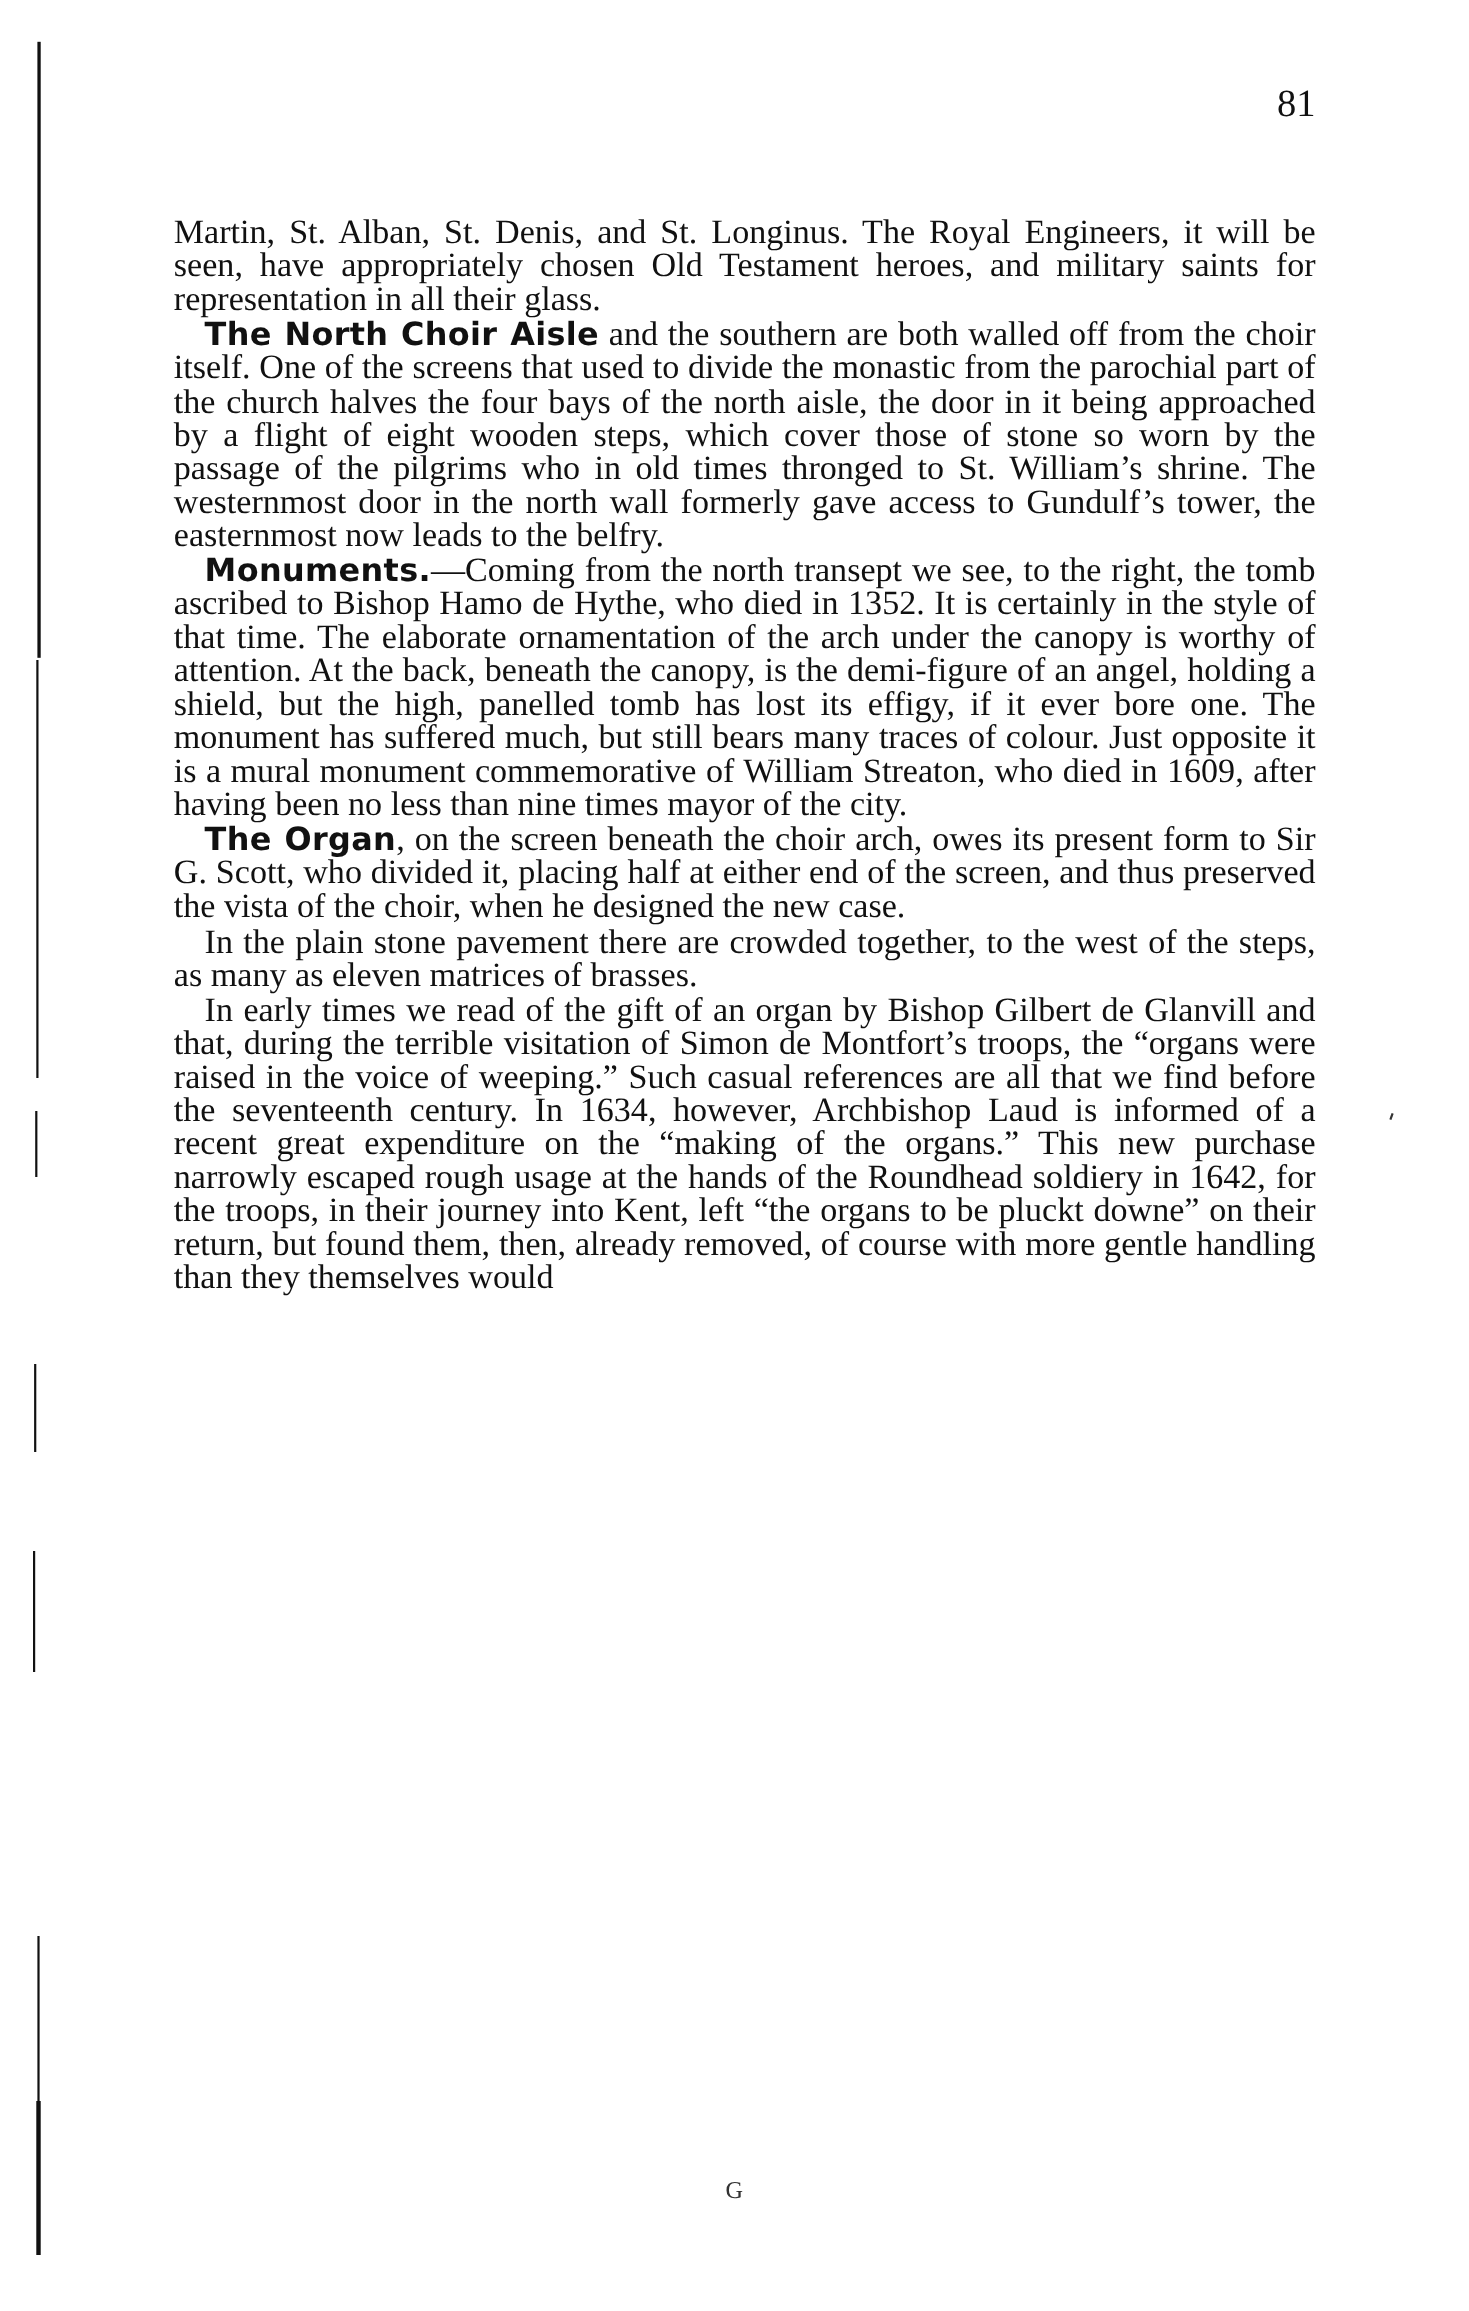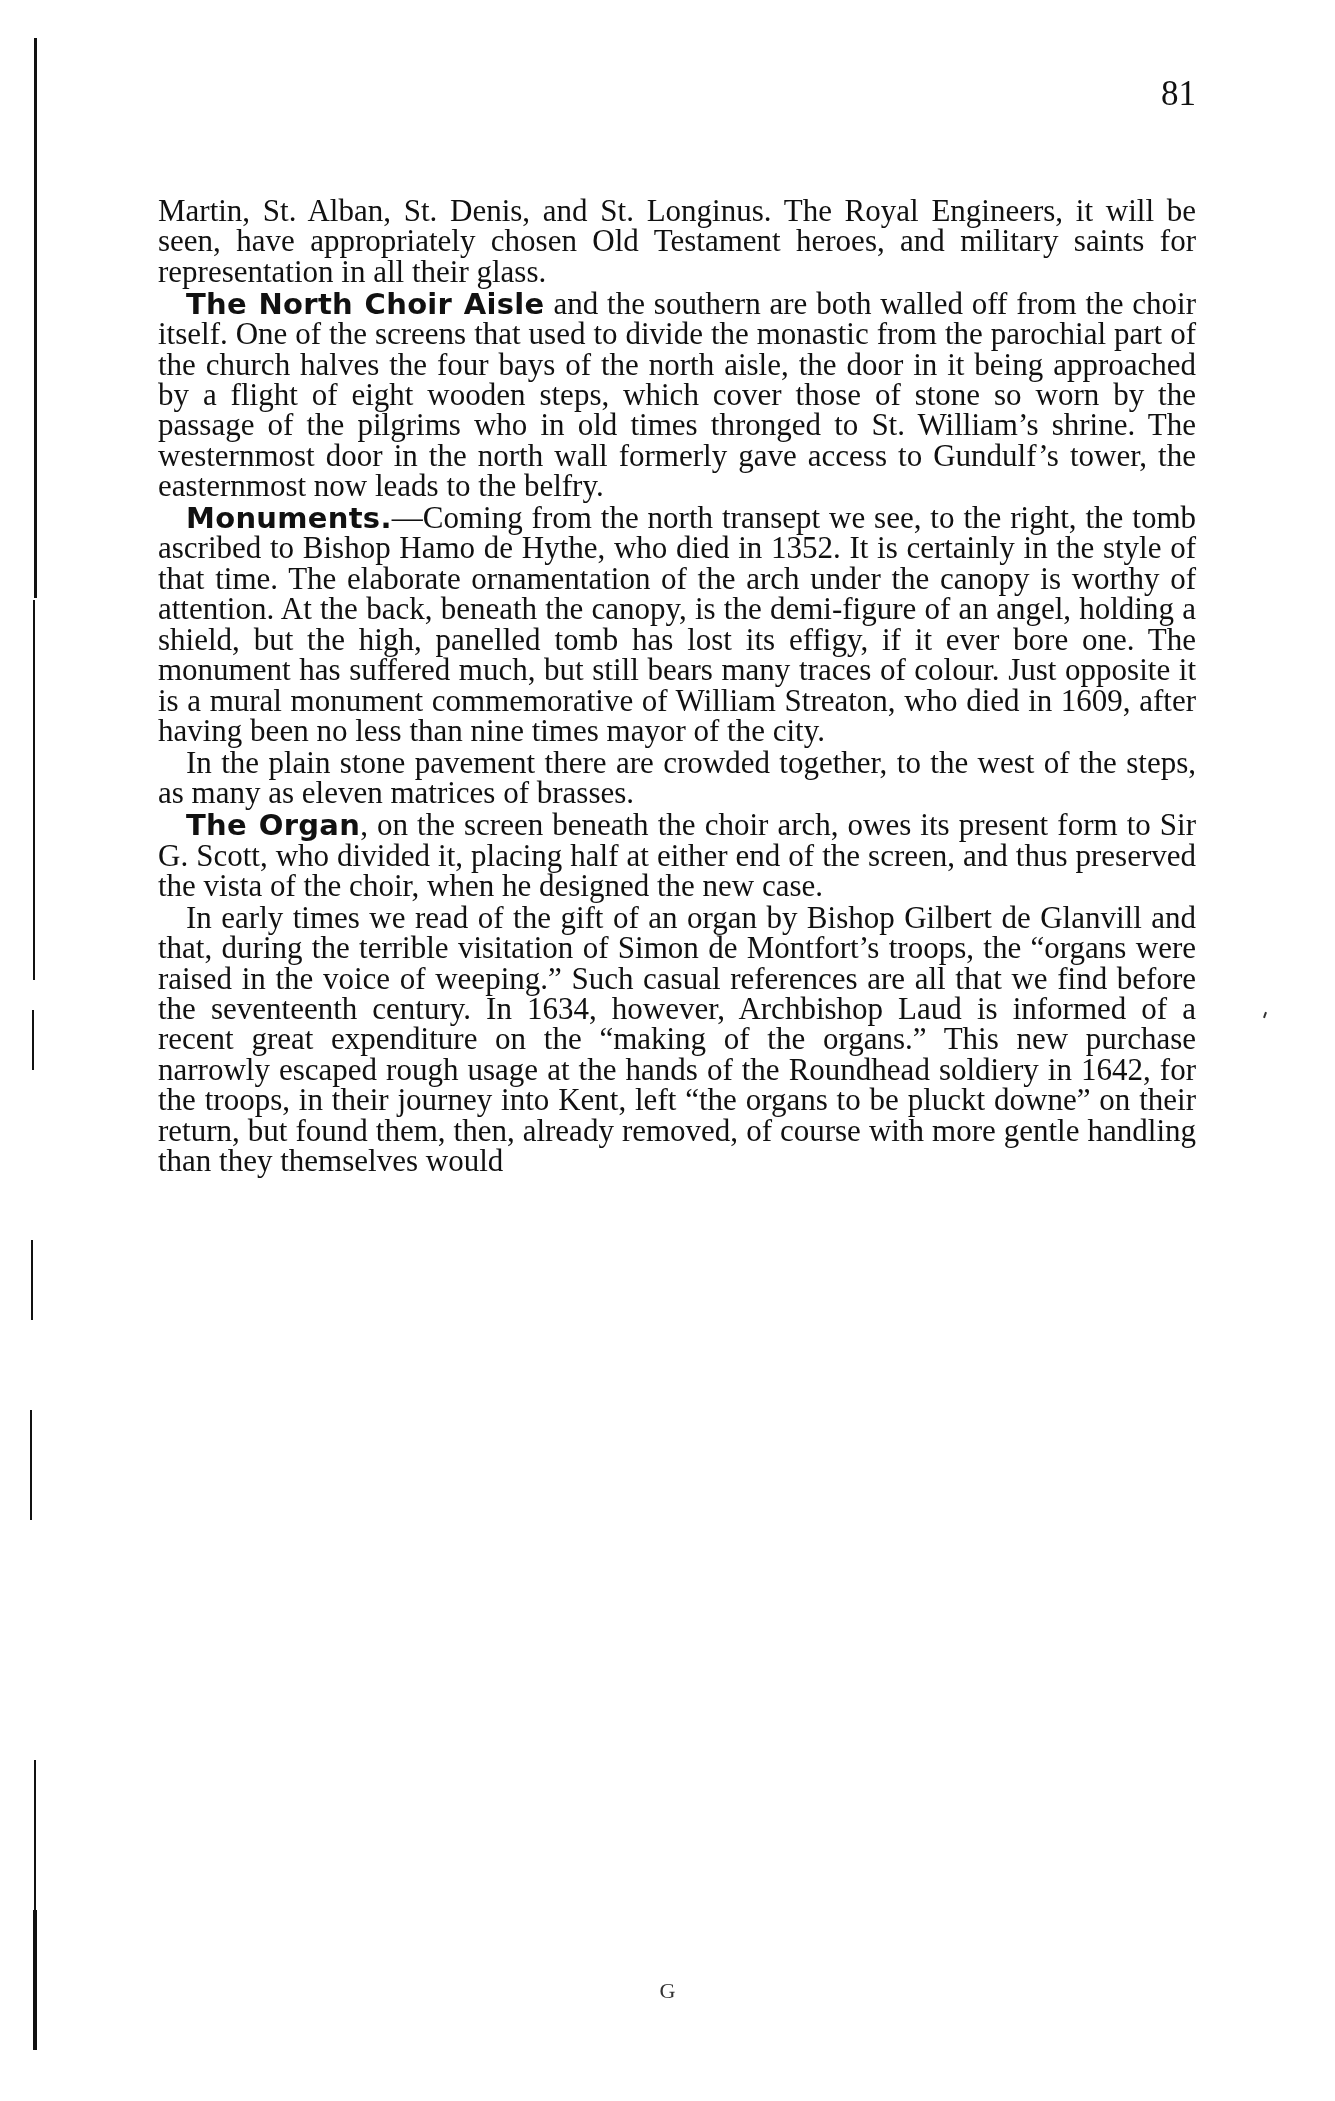--- a/index.html
+++ b/index.html
@@ -112,24 +112,24 @@
   <p class="para no-indent">
     <span class="heading-run"></span><span>Martin, St. Alban, St. Denis, and St. Longinus. The Royal Engineers, it will be seen, have appropriately chosen Old Testament heroes, and military saints for representation in all their glass.</span>
   </p>
   <p class="para">
     <span class="heading-run">The North Choir Aisle</span><span> and the southern are both walled off from the choir itself. One of the screens that used to divide the monastic from the parochial part of the church halves the four bays of the north aisle, the door in it being approached by a flight of eight wooden steps, which cover those of stone so worn by the passage of the pilgrims who in old times thronged to St. William’s shrine. The westernmost door in the north wall formerly gave access to Gundulf’s tower, the easternmost now leads to the belfry.</span>
   </p>
   <p class="para">
     <span class="heading-run">Monuments.</span><span>—Coming from the north transept we see, to the right, the tomb ascribed to Bishop Hamo de Hythe, who died in 1352. It is certainly in the style of that time. The elaborate ornamentation of the arch under the canopy is worthy of attention. At the back, beneath the canopy, is the demi-figure of an angel, holding a shield, but the high, panelled tomb has lost its effigy, if it ever bore one. The monument has suffered much, but still bears many traces of colour. Just opposite it is a mural monument commemorative of William Streaton, who died in 1609, after having been no less than nine times mayor of the city.</span>
   </p>
   <p class="para">
-    <span class="heading-run"></span><span>In the plain stone pavement there are crowded together, to the west of the steps, as many as eleven matrices of brasses.</span>
+    <span class="heading-run">The Organ</span><span>, on the screen beneath the choir arch, owes its present form to Sir G. Scott, who divided it, placing half at either end of the screen, and thus preserved the vista of the choir, when he designed the new case.</span>
   </p>
   <p class="para">
-    <span class="heading-run">The Organ</span><span>, on the screen beneath the choir arch, owes its present form to Sir G. Scott, who divided it, placing half at either end of the screen, and thus preserved the vista of the choir, when he designed the new case.</span>
+    <span class="heading-run"></span><span>In the plain stone pavement there are crowded together, to the west of the steps, as many as eleven matrices of brasses.</span>
   </p>
   <p class="para">
     <span class="heading-run"></span><span>In early times we read of the gift of an organ by Bishop Gilbert de Glanvill and that, during the terrible visitation of Simon de Montfort’s troops, the “organs were raised in the voice of weeping.” Such casual references are all that we find before the seventeenth century. In 1634, however, Archbishop Laud is informed of a recent great expenditure on the “making of the organs.” This new purchase narrowly escaped rough usage at the hands of the Roundhead soldiery in 1642, for the troops, in their journey into Kent, left “the organs to be pluckt downe” on their return, but found them, then, already removed, of course with more gentle handling than they themselves would</span>
   </p>
 </div>
 
 <div class="stray-mark"></div>
 
 <div class="folio-sig">G</div>
 

